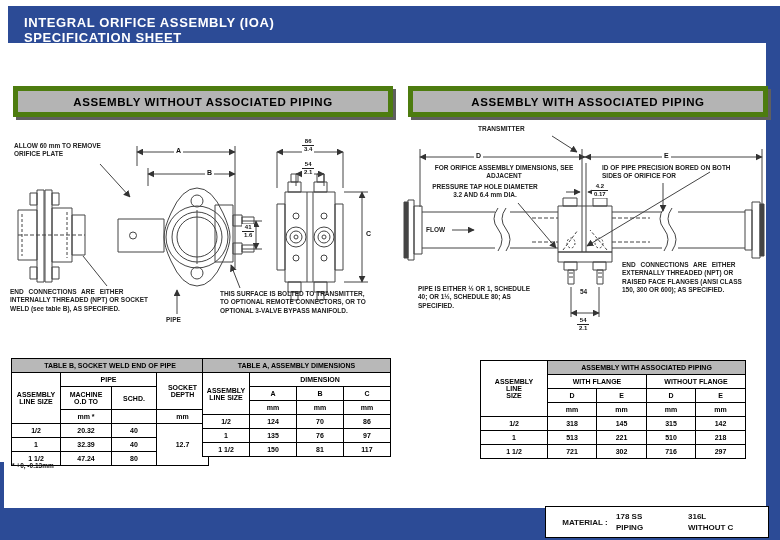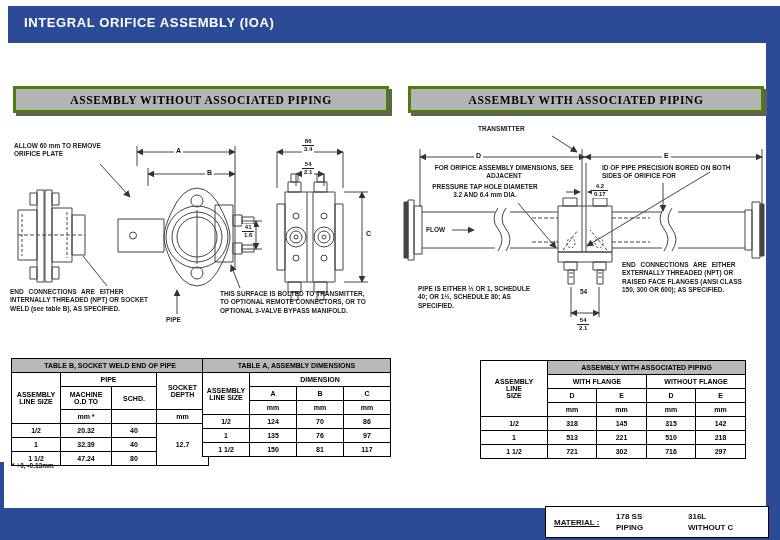--- a/index.html
+++ b/index.html
@@ -6,23 +6,23 @@
   .page{position:relative;width:780px;height:540px;background:#ffffff;overflow:hidden;
         font-family:"Liberation Sans",sans-serif;color:#111;}
   
   .band-top{position:absolute;left:8px;top:6px;right:0;height:37px;background:#2c4b96;}
   .bar-right{position:absolute;right:0;top:6px;bottom:0;width:14px;background:#2c4b96;}
   .band-bottom{position:absolute;left:0;bottom:0;width:100%;height:32px;background:#2c4b96;}
   .bar-left{position:absolute;left:0;top:462px;bottom:0;width:4px;background:#2c4b96;}
   .title{position:absolute;left:16px;top:9px;color:#fff;font-weight:bold;font-size:13px;
          line-height:15px;letter-spacing:.6px;}
   
-  .banner{position:absolute;top:86px;height:21px;background:#b4b4b4;border:3px solid #4d7c0f;
+  .banner{position:absolute;top:86px;height:21px;background:#b4b4b4;border:5px solid #4d7c0f;
           box-shadow:3px 3px 0 #5f5f5f;display:flex;align-items:center;justify-content:center;
-          font-weight:bold;font-size:11.5px;letter-spacing:.6px;color:#000;font-family:Liberation Serif, serif;}
+          font-weight:bold;font-size:11.5px;letter-spacing:.6px;color:#000;}
   .banner.left{left:13px;width:370px;}
   .banner.right{left:408px;width:350px;}
   
   .diag{position:absolute;}
   .diag svg{position:absolute;left:0;top:0;}
   .note{position:absolute;font-size:6.5px;font-weight:bold;line-height:1.3;color:#222;}
   .ctr{text-align:center;}
   .dimletter{position:absolute;font-size:7px;font-weight:bold;background:#fff;padding:0 2px;color:#111;}
   .frac{position:absolute;text-align:center;font-size:6px;font-weight:bold;background:#fff;line-height:1.15;color:#111;}
   .frac .fn{display:block;border-bottom:1px solid #222;padding:0 2px;}
@@ -32,32 +32,33 @@
   .tbl{position:absolute;border-collapse:collapse;background:#fff;}
   .tbl td{border:1px solid #000;font-size:7px;font-weight:bold;text-align:center;
           padding:1px 2px;color:#000;white-space:pre-line;}
   .tbl .gray{background:#b8b8b8;}
   .tbl .h13{height:11px;}
   .tbl .h22{height:20px;}
   .footnote{position:absolute;font-size:6.5px;font-weight:bold;color:#111;}
   
   .material{position:absolute;left:545px;top:506px;width:222px;height:30px;background:#fff;
             border:1px solid #000;z-index:5;display:flex;align-items:center;font-size:8px;font-weight:bold;}
-  .material .lbl{text-decoration:underline;margin-left:8px;width:62px;}
+  .material .lbl{margin-left:8px;width:62px;text-align:center;}
   .material .opt{width:72px;line-height:11px;}
   line,path,rect,circle,ellipse{vector-effect:non-scaling-stroke;}
 </style>
 </head>
 <body>
 
 <div class="page">
 
   <div class="band-top">
     <div class="title">
       <div>INTEGRAL ORIFICE ASSEMBLY (IOA)</div>
+      <div>SPECIFICATION SHEET</div>
     </div>
   </div>
   <div class="bar-right"></div>
   <div class="bar-left"></div>
   <div class="band-bottom"></div>
 
   <div class="banner left">ASSEMBLY WITHOUT ASSOCIATED PIPING</div>
   <div class="banner right">ASSEMBLY WITH ASSOCIATED PIPING</div>
 
   <div class="diag" style="left:6px;top:118px;width:390px;height:237px;">

